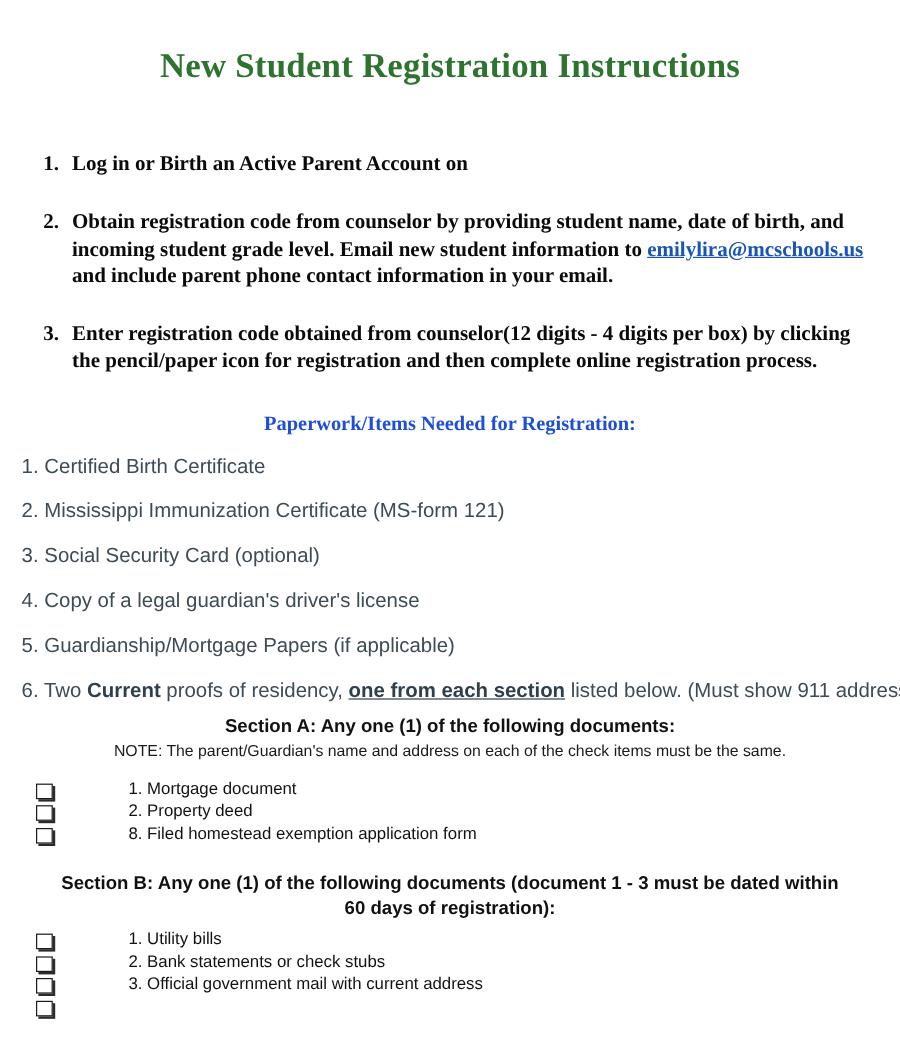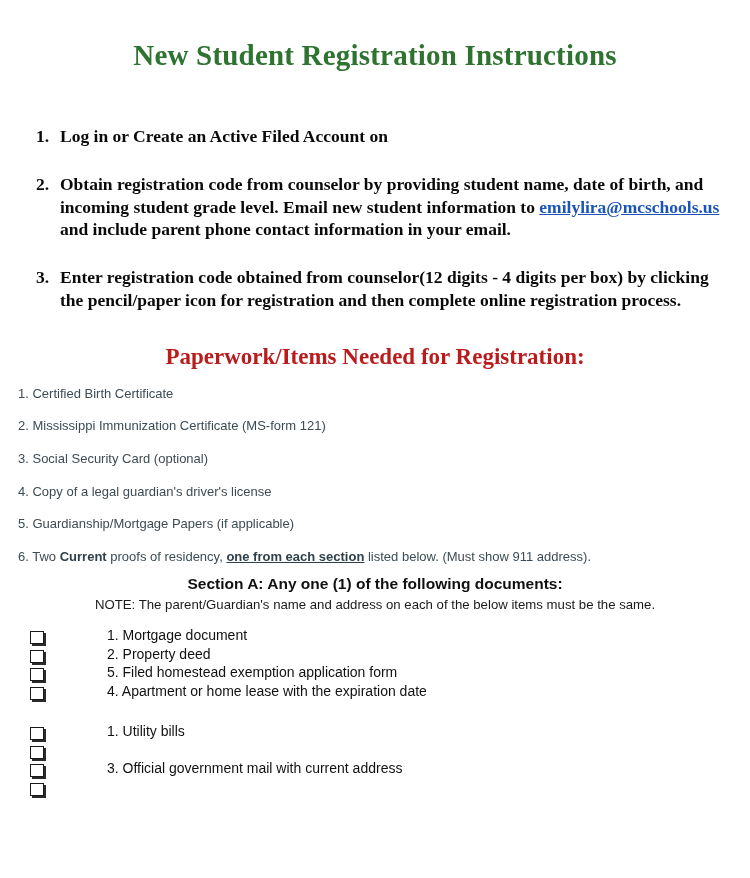--- a/index.html
+++ b/index.html
@@ -60,34 +60,34 @@
     color: #1a54b8;
     text-decoration: underline;
     font-weight: bold;
   }
 
   
   .paperwork-heading {
     text-align: center;
     font-family: "Liberation Serif", "DejaVu Serif", serif;
     font-weight: bold;
-    font-size: 23px;
-    color: #b91c1c;
+    font-size: 17px;
+    color: #1d4ed8;
     margin: 0;
     padding-top: 32px;
     line-height: 1.2;
   }
 
   
   .paperwork-list {
     margin: 0;
     padding: 0;
     list-style: none;
     font-family: "Liberation Sans", "DejaVu Sans", sans-serif;
-    font-size: 13px;
+    font-size: 17px;
     color: #3c4b54;
     line-height: 1.2;
   }
   .paperwork-list > li {
     padding-left: 18px;
     margin-top: 17px;
     white-space: nowrap;
   }
   .paperwork-list > li:first-child { margin-top: 15px; }
   .paperwork-list b { font-weight: bold; color: #30404a; }
@@ -149,68 +149,69 @@
     font-family: "Liberation Sans", "DejaVu Sans", sans-serif;
   }
 </style>
 </head>
 <body>
 
 <h1 class="doc-title">New Student Registration Instructions</h1>
 
 <div class="instr-block">
   <ol class="instructions" id="instructions-list">
-      <li><span class="num">1.</span><span><span>Log in or Create an Active Filed Account on</span><br></span></li>
+      <li><span class="num">1.</span><span><span>Log in or Birth an Active Parent Account on</span><br></span></li>
       <li><span class="num">2.</span><span><span>Obtain registration code from counselor by providing student name, date of birth, and incoming student grade level. Email new student information to </span><a class="doclink" href="#">emilylira@mcschools.us</a><span> and include parent phone contact information in your email.</span></span></li>
       <li><span class="num">3.</span><span><span>Enter registration code obtained from counselor(12 digits - 4 digits per box) by clicking the pencil/paper icon for registration and then complete online registration process.</span></span></li>
     </ol>
 </div>
 
 <h2 class="paperwork-heading">Paperwork/Items Needed for Registration:</h2>
 
 <ul class="paperwork-list" id="paperwork-list">
     <li><span>1.</span> <span>Certified Birth Certificate</span></li>
     <li><span>2.</span> <span>Mississippi Immunization Certificate (MS-form 121)</span></li>
     <li><span>3.</span> <span>Social Security Card (optional)</span></li>
     <li><span>4.</span> <span>Copy of a legal guardian's driver's license</span></li>
     <li><span>5.</span> <span>Guardianship/Mortgage Papers (if applicable)</span></li>
     <li><span>6.</span> <span>Two </span><b>Current</b><span> proofs of residency, </span><span class="u-bold">one from each section</span><span> listed below.  (Must show 911 address).</span></li>
   </ul>
 
 <div class="section-block" id="section-a-block">
   <p class="section-heading">Section A: Any one (1) of the following documents:</p>
-  <p class="section-note">NOTE:  The parent/Guardian's name and address on each of the below items must be the same.</p>
+  <p class="section-note">NOTE:  The parent/Guardian's name and address on each of the check items must be the same.</p>
   <ul class="check-list" id="section-a-items">
       <li class="check-row">
         <span class="check-box"></span>
         <span class="check-label">1. Mortgage document</span>
       </li>
       <li class="check-row">
         <span class="check-box"></span>
         <span class="check-label">2. Property deed</span>
       </li>
       <li class="check-row">
         <span class="check-box"></span>
-        <span class="check-label">5. Filed homestead exemption application form</span>
-      </li>
-      <li class="check-row">
-        <span class="check-box"></span>
-        <span class="check-label">4. Apartment or home lease with the expiration date</span>
+        <span class="check-label">8. Filed homestead exemption application form</span>
       </li>
     </ul>
 </div>
 
 <div class="section-block" id="section-b-block">
+  <p class="section-heading">
+    <span>Section B: Any one (1) of the following documents (document 1 - 3 must be</span>
+    <span>dated within 60 days of registration):</span>
+  </p>
   <ul class="check-list" id="section-b-items">
       <li class="check-row">
         <span class="check-box"></span>
         <span class="check-label">1. Utility bills</span>
       </li>
       <li class="check-row">
         <span class="check-box"></span>
+        <span class="check-label">2. Bank statements or check stubs</span>
       </li>
       <li class="check-row">
         <span class="check-box"></span>
         <span class="check-label">3. Official government mail with current address</span>
       </li>
       <li class="check-row">
         <span class="check-box"></span>
       </li>
     </ul>
 </div>

